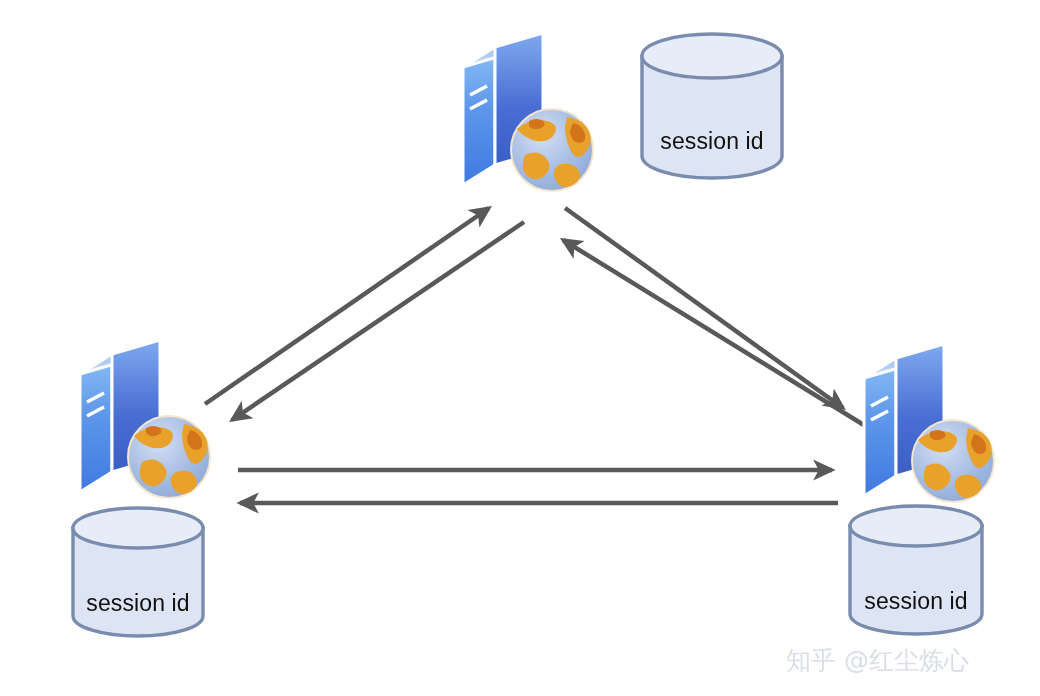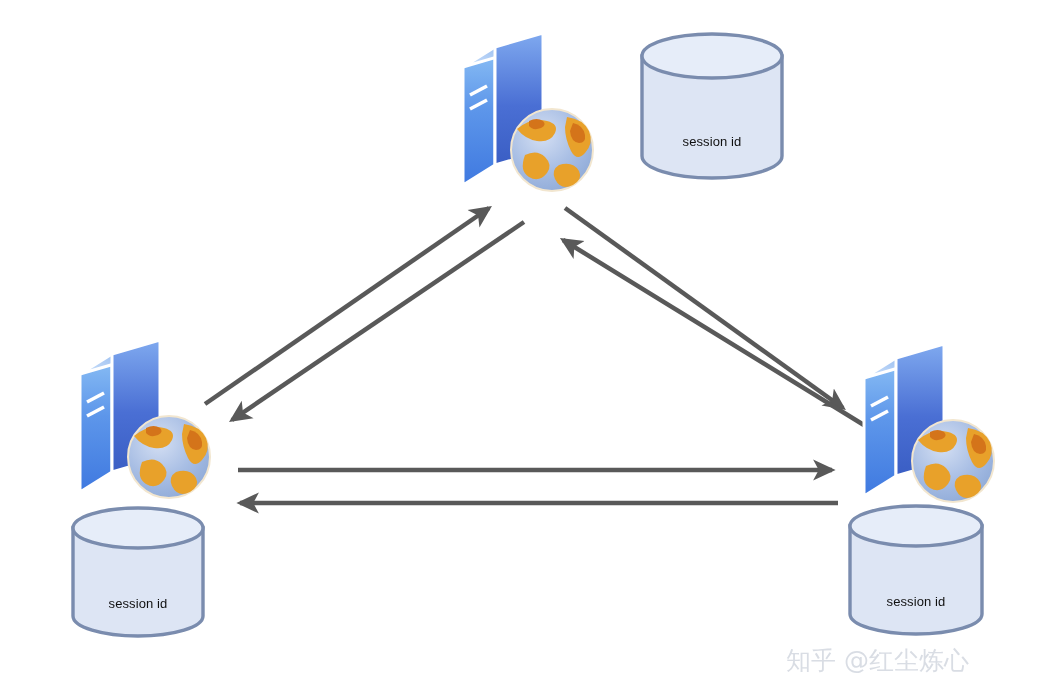--- a/index.html
+++ b/index.html
@@ -34,21 +34,21 @@
   .server-icon {
     position: absolute;
   }
   .db-cylinder {
     position: absolute;
   }
   .db-label {
     position: absolute;
     color: #101010;
     font-family: "Liberation Sans", sans-serif;
-    font-size: 13px;
+    font-size: 23px;
     line-height: 19px;
     letter-spacing: 0.1px;
     white-space: nowrap;
     text-align: center;
     user-select: none;
   }
   .watermark {
     position: absolute;
     color: #d9dde4;
     font-family: "DejaVu Sans", sans-serif;

